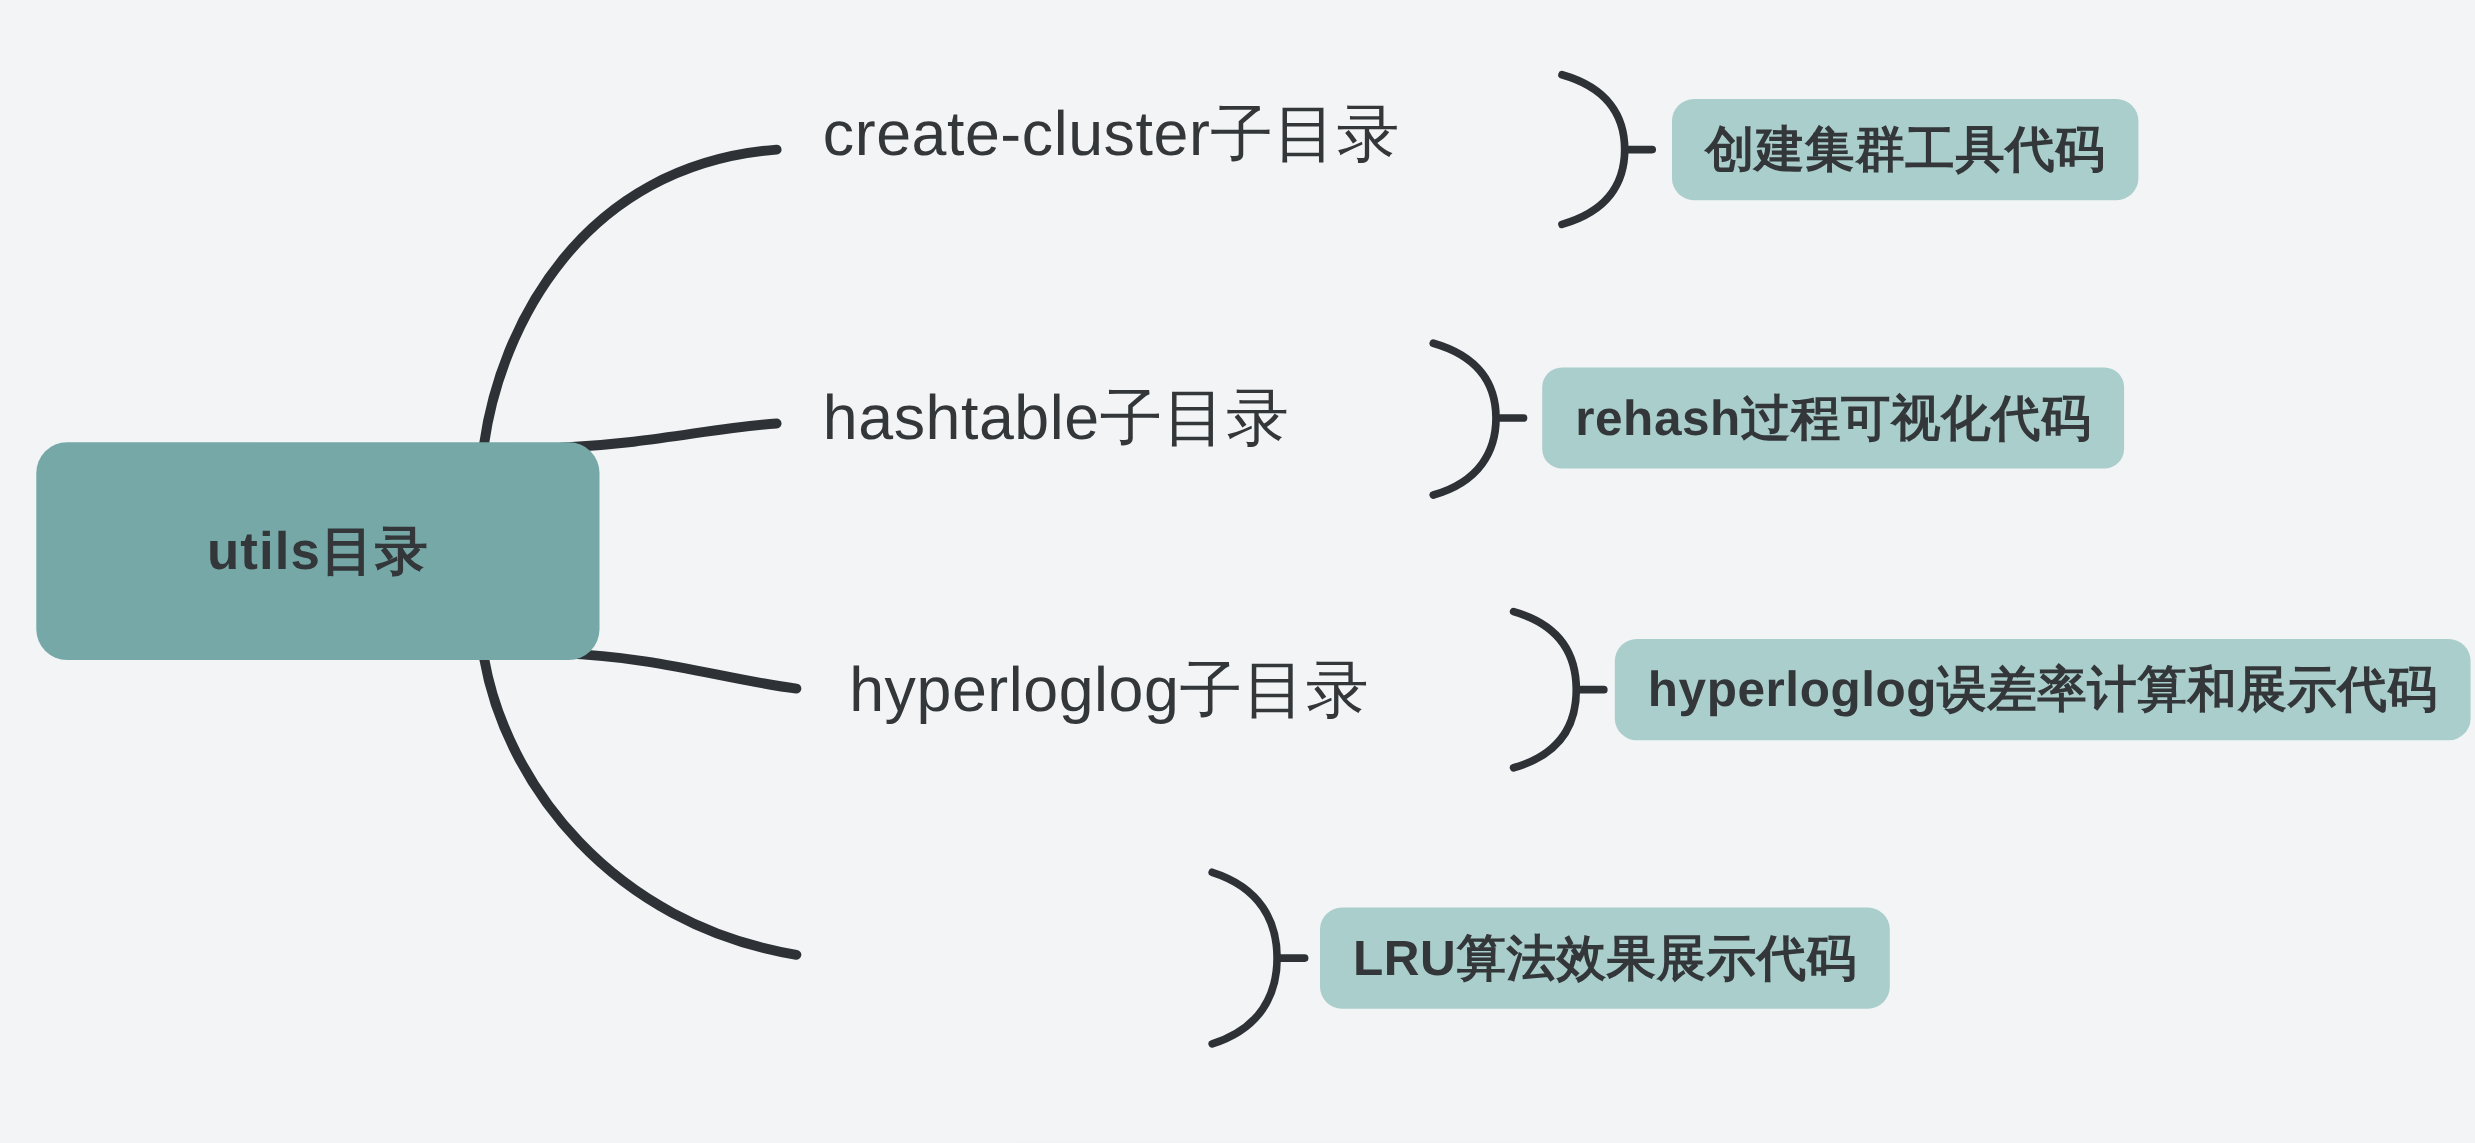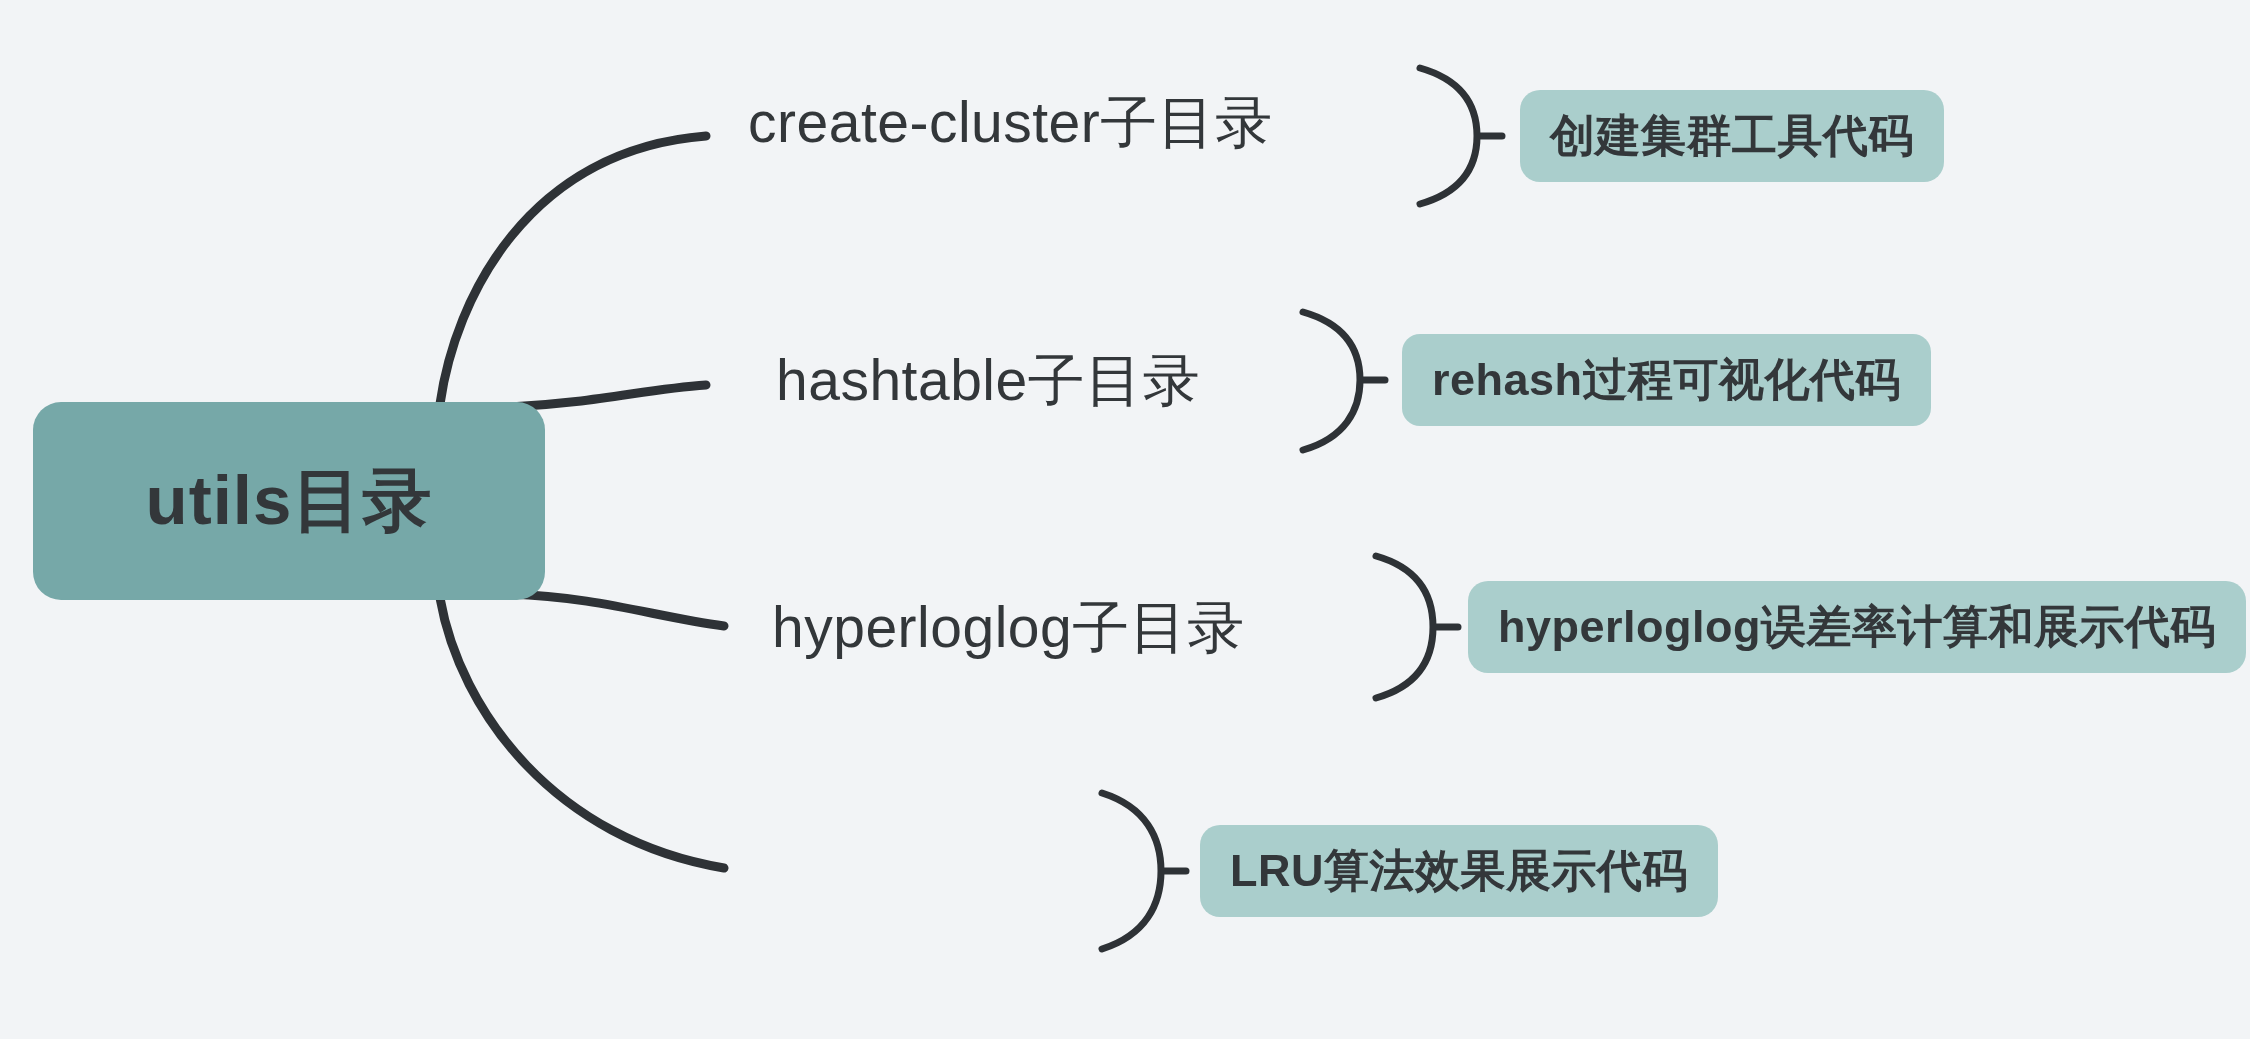--- a/index.html
+++ b/index.html
@@ -11,21 +11,21 @@
     font-family:"Liberation Sans","DejaVu Sans",sans-serif;
   }
   #wires{position:absolute;left:0;top:0;width:2250px;height:1039px;}
   .root-node{
     position:absolute;left:33px;top:402px;width:512px;height:198px;
     background:var(--root-fill,#76a8a8);
     border-radius:28px;
     display:flex;align-items:center;justify-content:center;
   }
   .root-node .label{
-    font-size:69px;font-weight:700;color:var(--ink,#35393c);
+    font-size:48px;font-weight:700;color:var(--ink,#35393c);
     letter-spacing:1px;
   }
   .branch-label{
     position:absolute;height:84px;line-height:84px;
     font-size:57px;font-weight:500;color:var(--ink,#35393c);
     white-space:nowrap;letter-spacing:0.5px;
   }
   .note-box{
     position:absolute;height:92px;
     background:var(--note-fill,#aacecc);
@@ -70,21 +70,21 @@
 
   <div class="root-node">
     <span class="label">utils目录</span>
   </div>
 
   <div class="branch-label" style="left:748px;top:80px;">create-cluster子目录</div>
   <div class="note-box" style="left:1520px;top:90px;min-width:418px;">
     <span class="label">创建集群工具代码</span>
   </div>
 
-  <div class="branch-label" style="left:748px;top:338px;margin-left:28px;">hashtable子目录</div>
+  <div class="branch-label" style="left:748px;top:338px;">hashtable子目录</div>
   <div class="note-box" style="left:1402px;top:334px;min-width:508px;border-radius:18px;">
     <span class="label">rehash过程可视化代码</span>
   </div>
 
   <div class="branch-label" style="left:772px;top:585px;">hyperloglog子目录</div>
   <div class="note-box" style="left:1468px;top:581px;min-width:748px;">
     <span class="label">hyperloglog误差率计算和展示代码</span>
   </div>
 
   <div class="note-box" style="left:1200px;top:825px;min-width:494px;">

